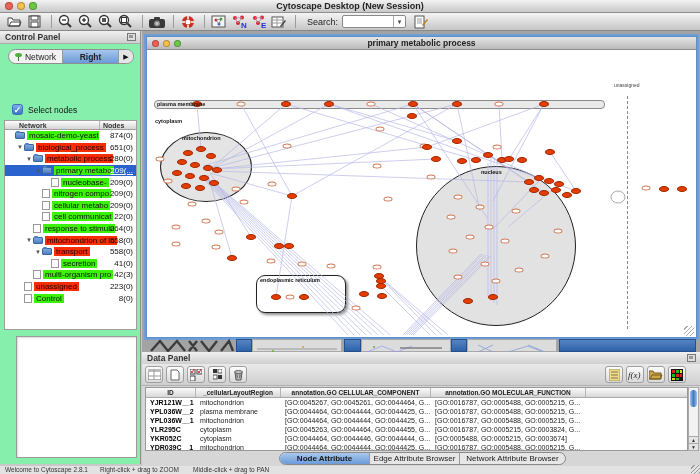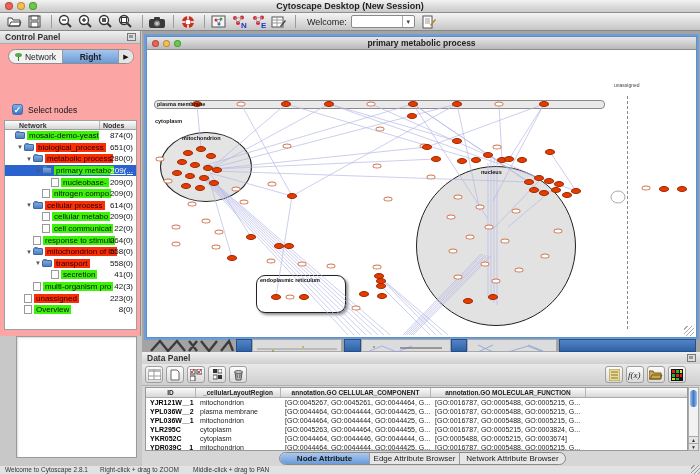--- a/index.html
+++ b/index.html
@@ -21,22 +21,22 @@
     display:flex; align-items:center; padding-left:6px; }
   .tbi { width:17px; height:16px; display:flex; align-items:center; justify-content:center; margin-right:3px; }
   .tsep { width:1px; height:13px; background:#9c9c9c; margin:0 5px; }
   .search-label { font-size:9px; color:#222; margin:0 4px 0 6px; }
   .combo { width:64px; height:13px; background:#fff; border:1px solid #8a8a8a; border-radius:2px;
     display:flex; }
   .combo .cf { flex:1; } .combo .ca { width:12px; border-left:1px solid #aaa; font-size:7px;
     color:#444; text-align:center; line-height:12px; }
 
   
-  .cpanel { position:absolute; left:0; top:31px; width:141px; height:305px;
-    background:#fca5a5; border-right:1px solid #909090; }
+  .cpanel { position:absolute; left:0; top:31px; width:141px; height:433px;
+    background:#86efac; border-right:1px solid #909090; }
   .phead { height:13px; background:linear-gradient(#f0f0f0,#cfcfcf); border-bottom:1px solid #aaa;
     font-size:8.5px; font-weight:bold; color:#333; line-height:13px; padding-left:5px; position:relative; }
   .float-ic { position:absolute; right:4px; top:2px; width:9px; height:8px;
     border:1px solid #777; background:#ddd; }
   .float-ic:before { content:""; position:absolute; left:1px; top:1px; width:4px; height:3px; background:#999; }
 
   .cp-tabs { position:absolute; left:8px; top:18px; width:126px; height:15px;
     border:1px solid #8e8e8e; border-radius:8px; overflow:hidden; display:flex;
     background:#f2f2f2; font-size:8.5px; }
   .cp-tab { display:flex; align-items:center; justify-content:center; color:#222; gap:3px; }
@@ -273,21 +273,21 @@
   <span class="tbi">
     <svg class="ic" width="15" height="14">
         <rect x="1" y="2" width="11" height="10" fill="#fff" stroke="#555"></rect>
         <line x1="1" y1="5" x2="12" y2="5" stroke="#999"></line>
         <line x1="1" y1="8" x2="12" y2="8" stroke="#999"></line>
         <line x1="6" y1="2" x2="6" y2="12" stroke="#999"></line>
         <path d="M9,11 L14,5 L15,6 L10,12 Z" fill="#444"></path>
       </svg>
     </span>
   <span class="tsep"></span>
-  <span class="search-label">Welcome:</span>
+  <span class="search-label">Search:</span>
   <span class="combo">
     <span class="cf"></span>
     <span class="ca">▾</span>
   </span>
   <span class="tbi" style="margin-left:6px">
     <svg class="ic" width="14" height="14">
         <rect x="1" y="1" width="9" height="12" fill="#fff" stroke="#555"></rect>
         <line x1="3" y1="4" x2="8" y2="4" stroke="#999"></line>
         <line x1="3" y1="6" x2="8" y2="6" stroke="#999"></line>
         <line x1="3" y1="8" x2="8" y2="8" stroke="#999"></line>
@@ -359,27 +359,20 @@
         <span class="tcount">209(0)</span>
       </div>
       <div class="trow">
         <span style="width: 29px; flex: 0 0 auto;"></span>
         <span class="exp"></span>
         <span class="file"></span>
         <span class="tlabel green">nitrogen compo</span>
         <span class="tcount">209(0)</span>
       </div>
       <div class="trow">
-        <span style="width: 20px; flex: 0 0 auto;"></span>
-        <span class="exp">▼</span>
-        <span class="fold"></span>
-        <span class="tlabel red">cellular process</span>
-        <span class="tcount">614(0)</span>
-      </div>
-      <div class="trow">
         <span style="width: 29px; flex: 0 0 auto;"></span>
         <span class="exp"></span>
         <span class="file"></span>
         <span class="tlabel green">cellular metabo</span>
         <span class="tcount">209(0)</span>
       </div>
       <div class="trow">
         <span style="width: 29px; flex: 0 0 auto;"></span>
         <span class="exp"></span>
         <span class="file"></span>
@@ -425,21 +418,21 @@
         <span style="width: 11px; flex: 0 0 auto;"></span>
         <span class="exp"></span>
         <span class="file"></span>
         <span class="tlabel red">unassigned</span>
         <span class="tcount">223(0)</span>
       </div>
       <div class="trow">
         <span style="width: 11px; flex: 0 0 auto;"></span>
         <span class="exp"></span>
         <span class="file"></span>
-        <span class="tlabel green">Overview</span>
+        <span class="tlabel green">Control</span>
         <span class="tcount">8(0)</span>
       </div>
     </div>
 
   <div class="birdseye"></div>
 </div>
 
 <div class="desktop">
   <div class="iwin">
     <div class="iwin-tb">

